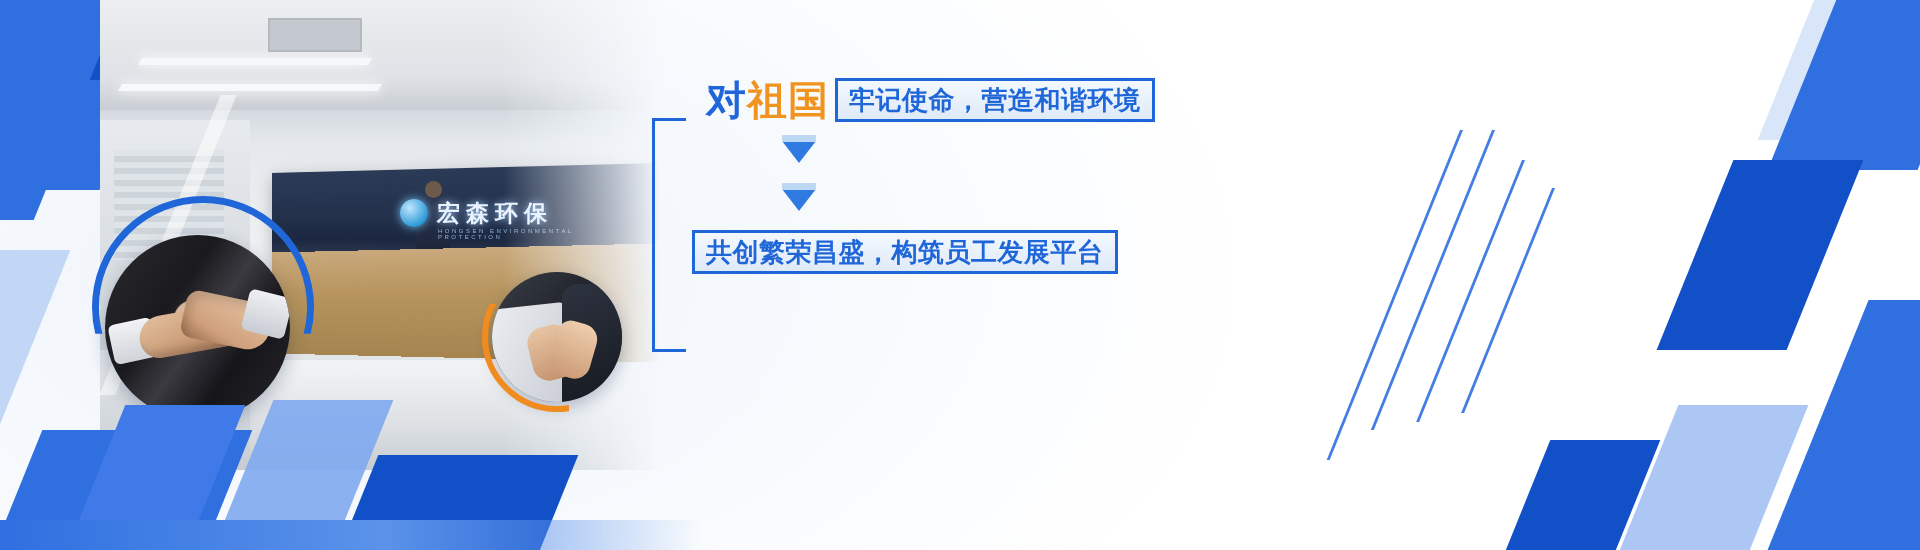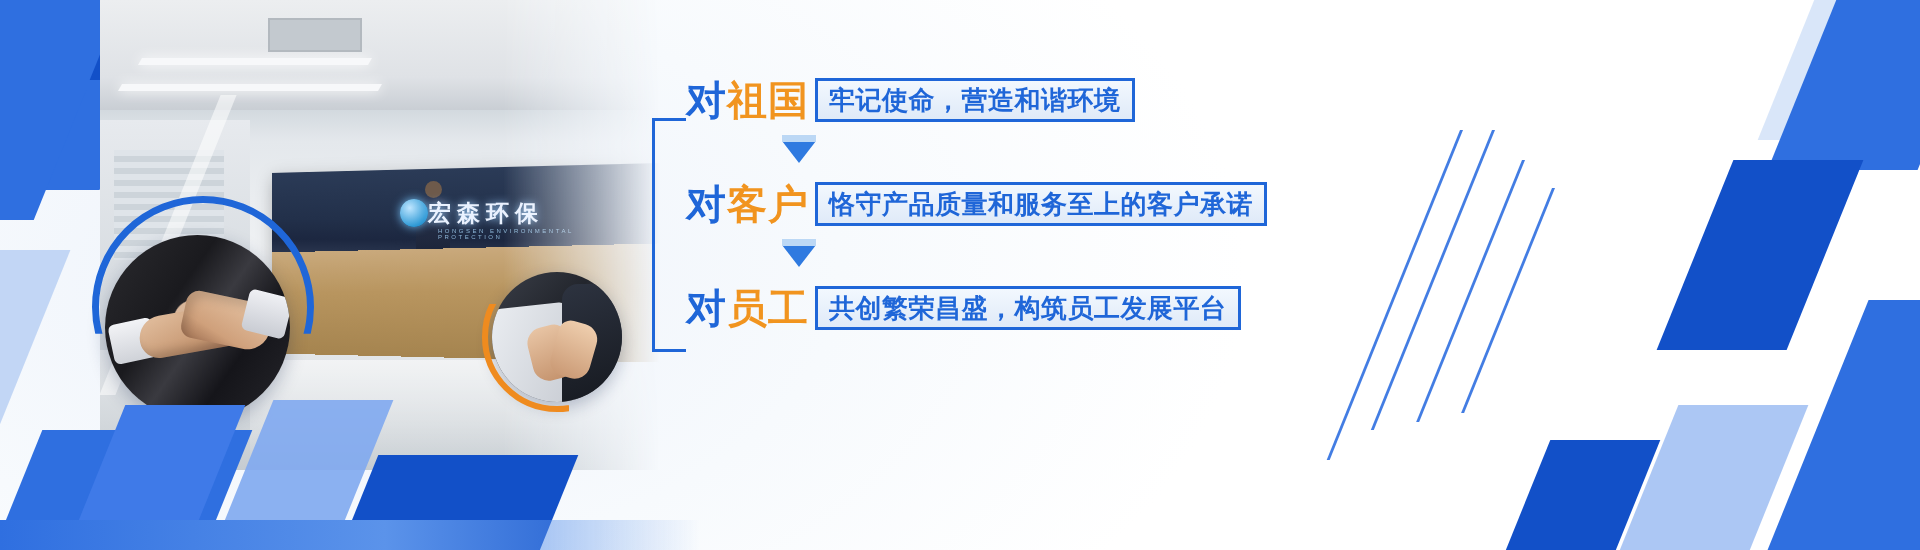--- a/index.html
+++ b/index.html
@@ -91,21 +91,21 @@
     transform: perspective(500px) rotateY(-12deg);
     box-shadow: 0 6px 18px rgba(0,0,0,.25);
   }
   .desk-front {
     position: absolute; left: 150px; top: 248px; width: 430px; height: 110px;
     background: linear-gradient(180deg,#c9a97c 0%,#b8955f 40%,#a5844f 100%);
     transform: perspective(500px) rotateY(-12deg);
   }
   .logo-plate {
     position: absolute; left: 300px; top: 190px; width: 240px; height: 46px;
-    display: flex; align-items: center; 
+    display: flex; align-items: center; gap: 9px;
     color: #eaf2ff; font-weight: bold; font-size: 23px; letter-spacing: 6px;
     text-shadow: 0 0 8px rgba(160,210,255,.95);
   }
   .logo-mark {
     width: 28px; height: 28px; border-radius: 50%;
     background: radial-gradient(circle at 35% 32%, #bfe6ff, #2f9ad6 70%, #1b6ea8);
     box-shadow: 0 0 10px rgba(120,200,255,.9);
     flex: 0 0 auto;
   }
   .logo-sub {
@@ -221,21 +221,21 @@
     border-top: 3px solid #1f66d8;
     border-bottom: 3px solid #1f66d8;
   }
   .rows { position: absolute; left: 34px; top: 0; width: 666px; }
 
   .row {
     display: flex; align-items: center; height: 56px;
   }
   .row-head {
     font-size: 40px; font-weight: bold; line-height: 1;
-    white-space: nowrap; letter-spacing: 1px;
+    white-space: nowrap; letter-spacing: 1px; margin-left: 20px;
   }
   .w-blue { color: #1f66d8; }
   .w-orange { color: #f1941f; }
   .pill {
     margin-left: 6px;
     height: 44px;
     display: flex; align-items: center;
     padding: 0 11px;
     border: 3px solid #1f66d8;
     background: linear-gradient(180deg,#f2f8fe,#dfeaf8);
@@ -346,34 +346,25 @@
         <span class="row-head">
           <span class="w-blue">对</span><span class="w-orange">祖国</span>
         </span>
         <span class="pill">牢记使命，营造和谐环境</span>
       </div>
 
       <div class="arrow-wrap">
         <span class="arrow arrow-top-fade"></span>
       </div>
 
-      <div class="row">
-        <span class="row-head">
-          <span class="w-blue">对</span><span class="w-orange">客户</span>
-        </span>
-        <span class="pill">恪守产品质量和服务至上的客户承诺</span>
-      </div>
 
       <div class="arrow-wrap">
         <span class="arrow arrow-top-fade"></span>
       </div>
 
       <div class="row">
-        <span class="row-head">
-          <span class="w-blue">对</span><span class="w-orange">员工</span>
-        </span>
         <span class="pill">共创繁荣昌盛，构筑员工发展平台</span>
       </div>
 
     </div>
   </div>
 
 </div>
 
 </body></html>

